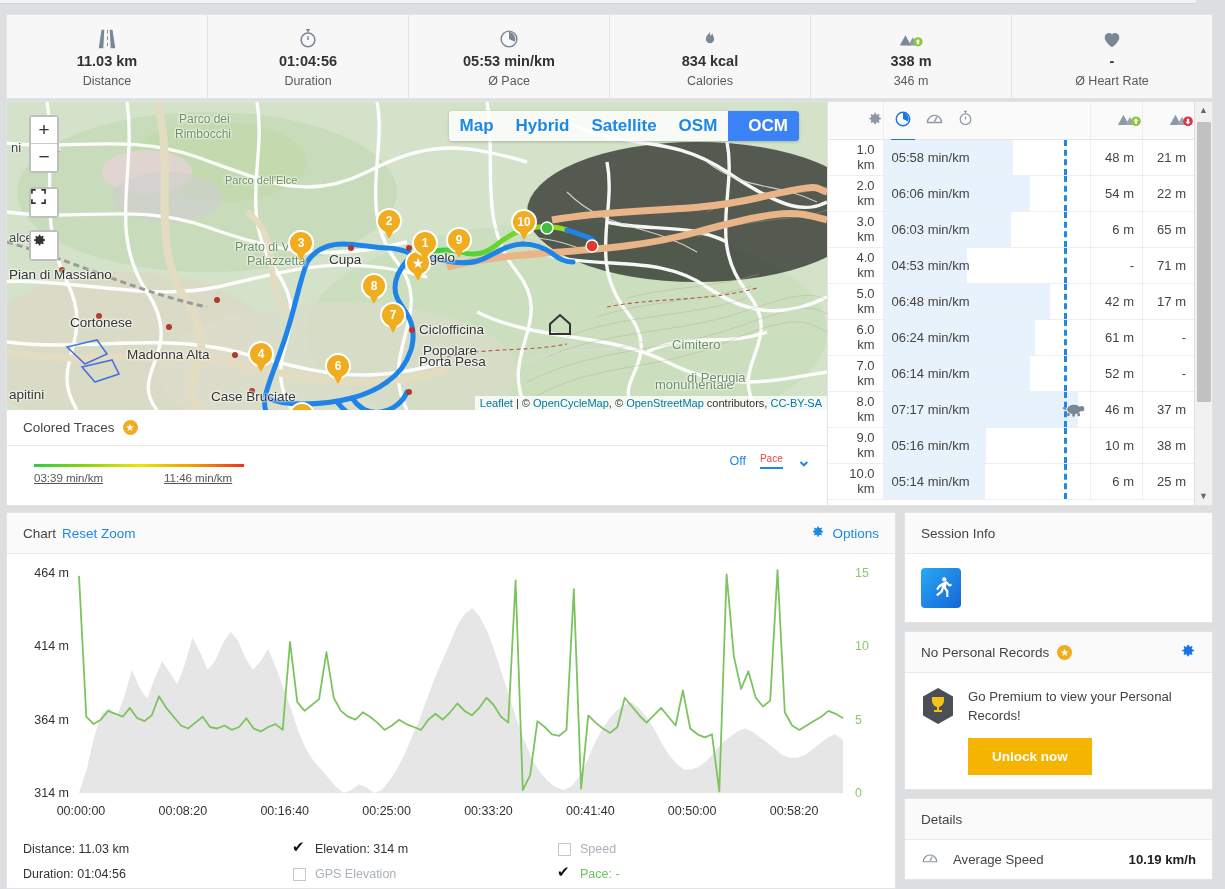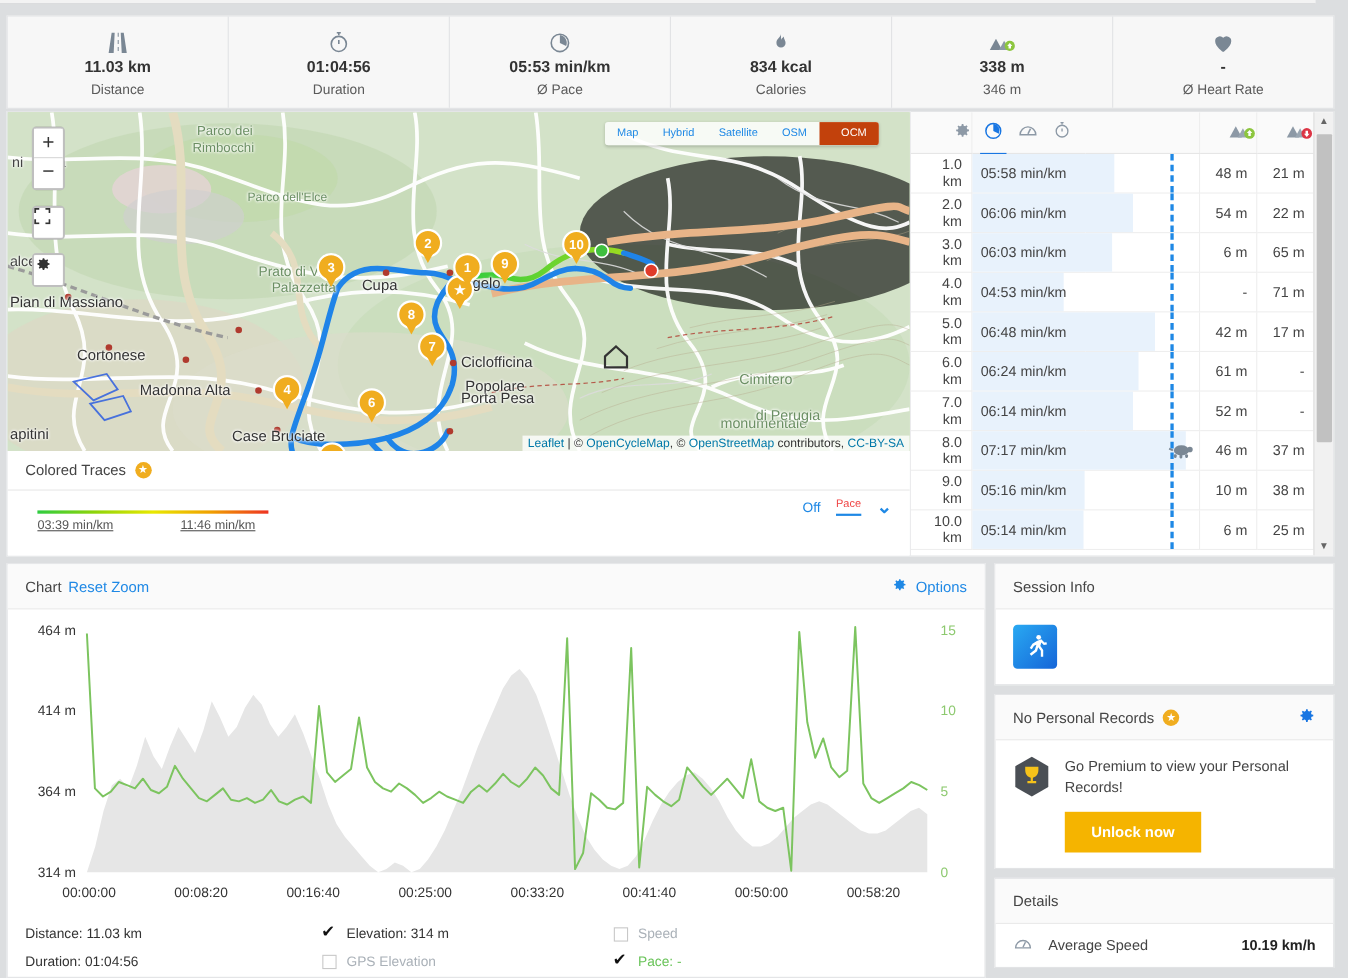--- a/index.html
+++ b/index.html
@@ -41,23 +41,23 @@
   .leafctl div { height:27px; line-height:25px; text-align:center; font-size:19px; color:#333;
                  border-bottom:1px solid #ccc; cursor:pointer; background:#fff; }
   .leafctl div:last-child { border-bottom:none; }
   .ctlzoom { left:22px; top:13px; }
   .ctlfs   { left:22px; top:85px; }
   .ctlgear { left:22px; top:128px; }
 
   .layerbar { position:absolute; right:28px; top:9px; z-index:30; display:flex;
               background:rgba(255,255,255,.82); border-radius:3px; overflow:hidden;
               box-shadow:0 1px 3px rgba(0,0,0,.2); }
-  .layerbar span { padding:5px 11px; font-size:10px; color:#1e88e5; font-weight:normal;
+  .layerbar span { padding:5px 11px; font-size:17px; color:#1e88e5; font-weight:bold;
                    cursor:pointer; }
-  .layerbar span.active { background:#c2410c; color:#fff;padding-left:20px; }
+  .layerbar span.active { background:#3b82f6; color:#fff;padding-left:20px; }
 
   .attrib { position:absolute; right:0; bottom:0; z-index:30; background:rgba(255,255,255,.78);
             font-size:11px; padding:1px 5px; color:#333; }
   .attrib a { color:#0078a8; text-decoration:none; }
 
   .marker { position:absolute; width:26px; height:34px; z-index:20; }
   .marker .pin { width:26px; height:26px; border-radius:50%; background:#f0ad1f;
                  border:2px solid #fff; color:#fff; font-size:12px; font-weight:bold;
                  display:flex; align-items:center; justify-content:center; }
   .marker .tip { width:0;height:0;margin:-4px auto 0; border-left:5px solid transparent;

